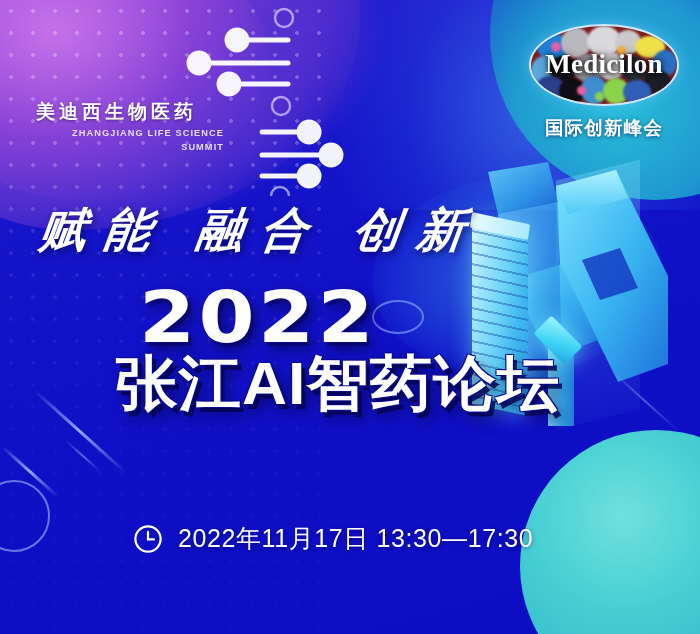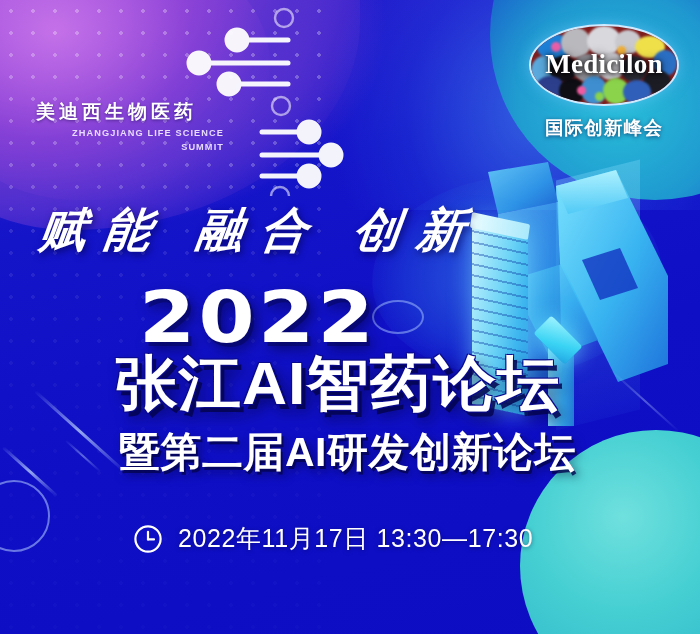--- a/index.html
+++ b/index.html
@@ -352,21 +352,20 @@
       <div class="med-word">Medicilon</div>
     </div>
     <div class="med-cn">国际创新峰会</div>
   </div>
 
   <div class="slogan">赋能 融合 创新</div>
 
   <div class="year">2022</div>
 
   <div class="title-main">张江AI智药论坛</div>
-  <div class="title-sub">暨第二届AI研发创新论坛</div>
 
   <div class="info">
     <div class="info-row">
       <svg class="ic" viewBox="0 0 30 30">
         <circle cx="15" cy="15" r="12.6" fill="none" stroke="#ffffff" stroke-width="2.2"></circle>
         <line x1="15" y1="7.8" x2="15" y2="15.4" stroke="#ffffff" stroke-width="2.2" stroke-linecap="round"></line>
         <line x1="15" y1="15.4" x2="21" y2="15.4" stroke="#ffffff" stroke-width="2.2" stroke-linecap="round"></line>
       </svg>
       <span class="info-text">2022年11月17日 13:30—17:30</span>
     </div>

